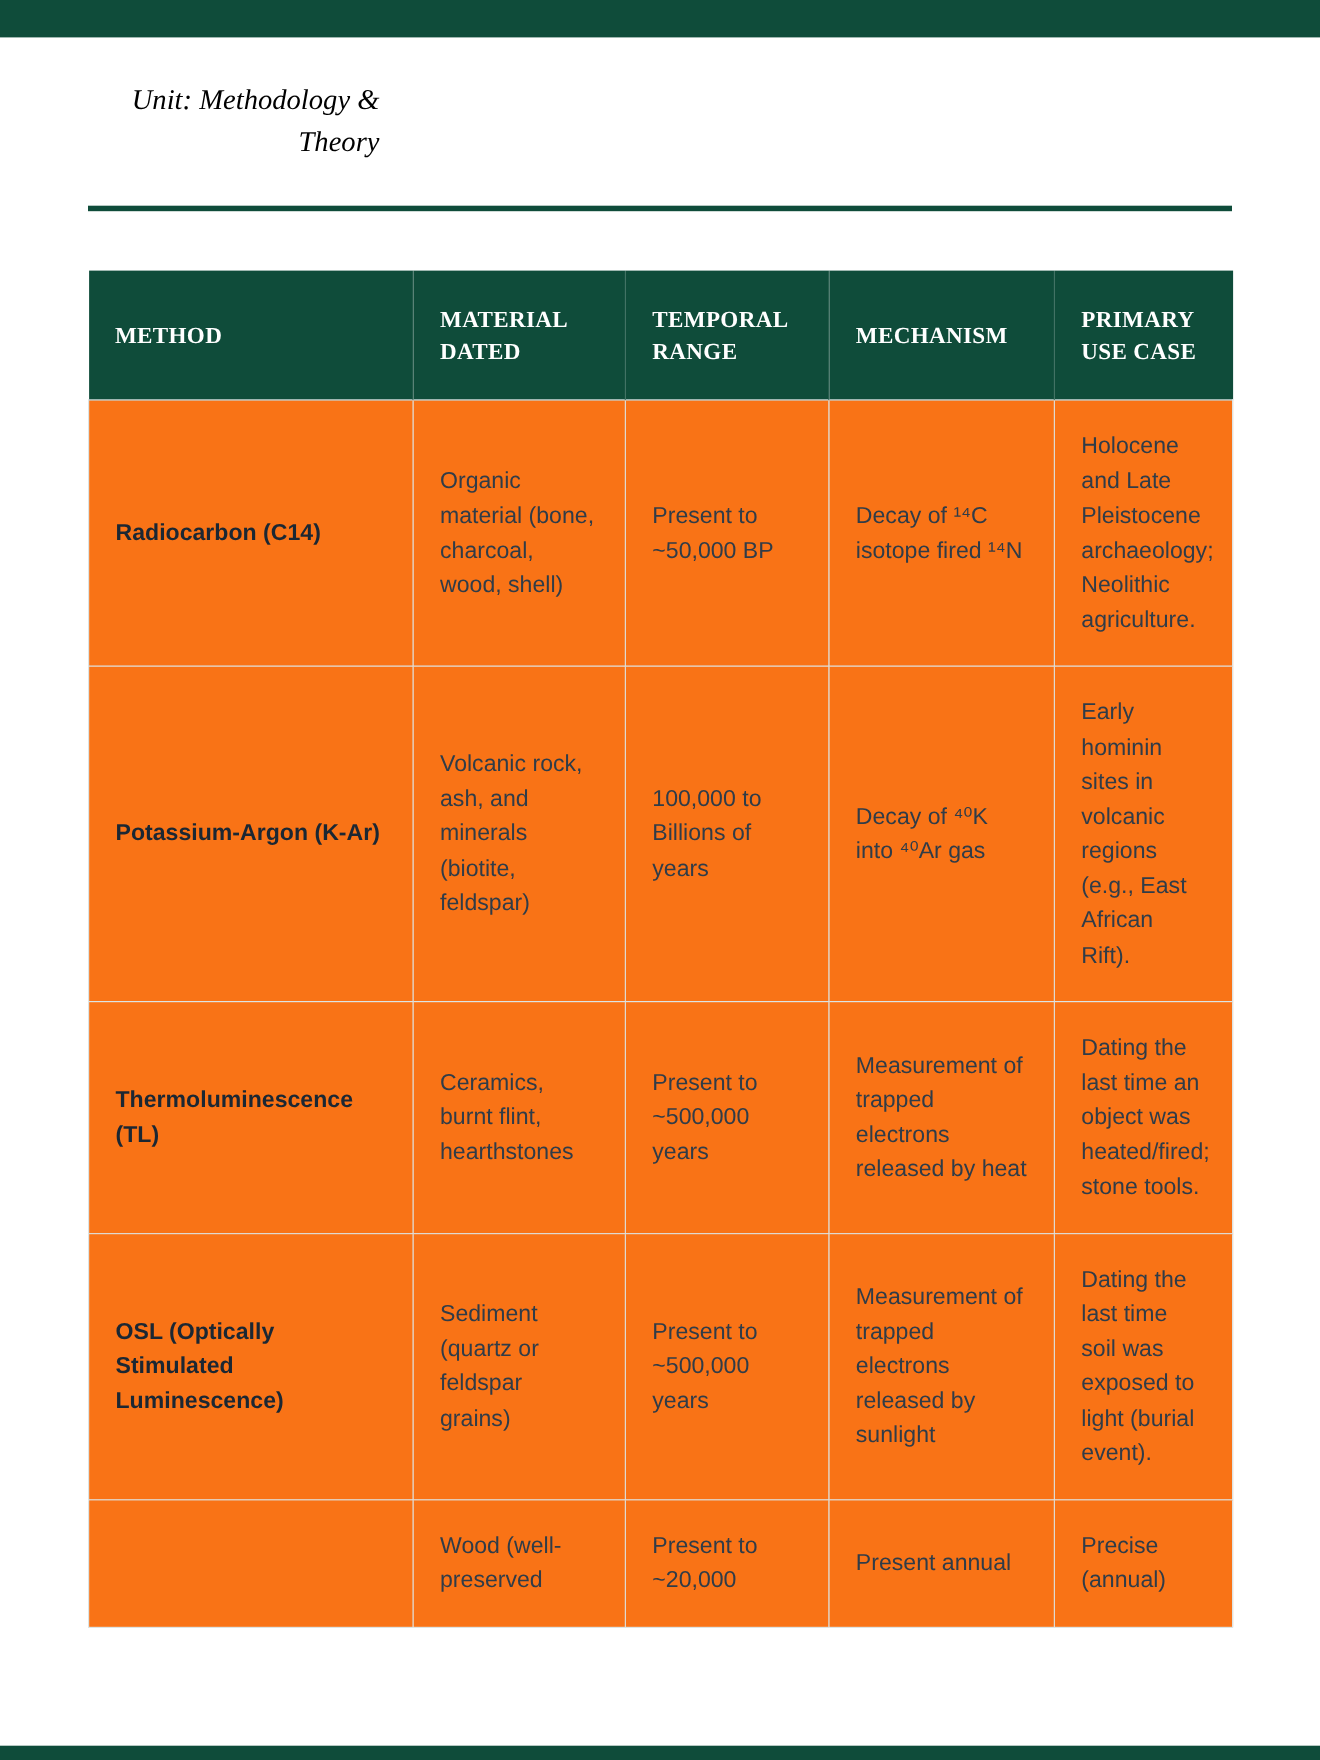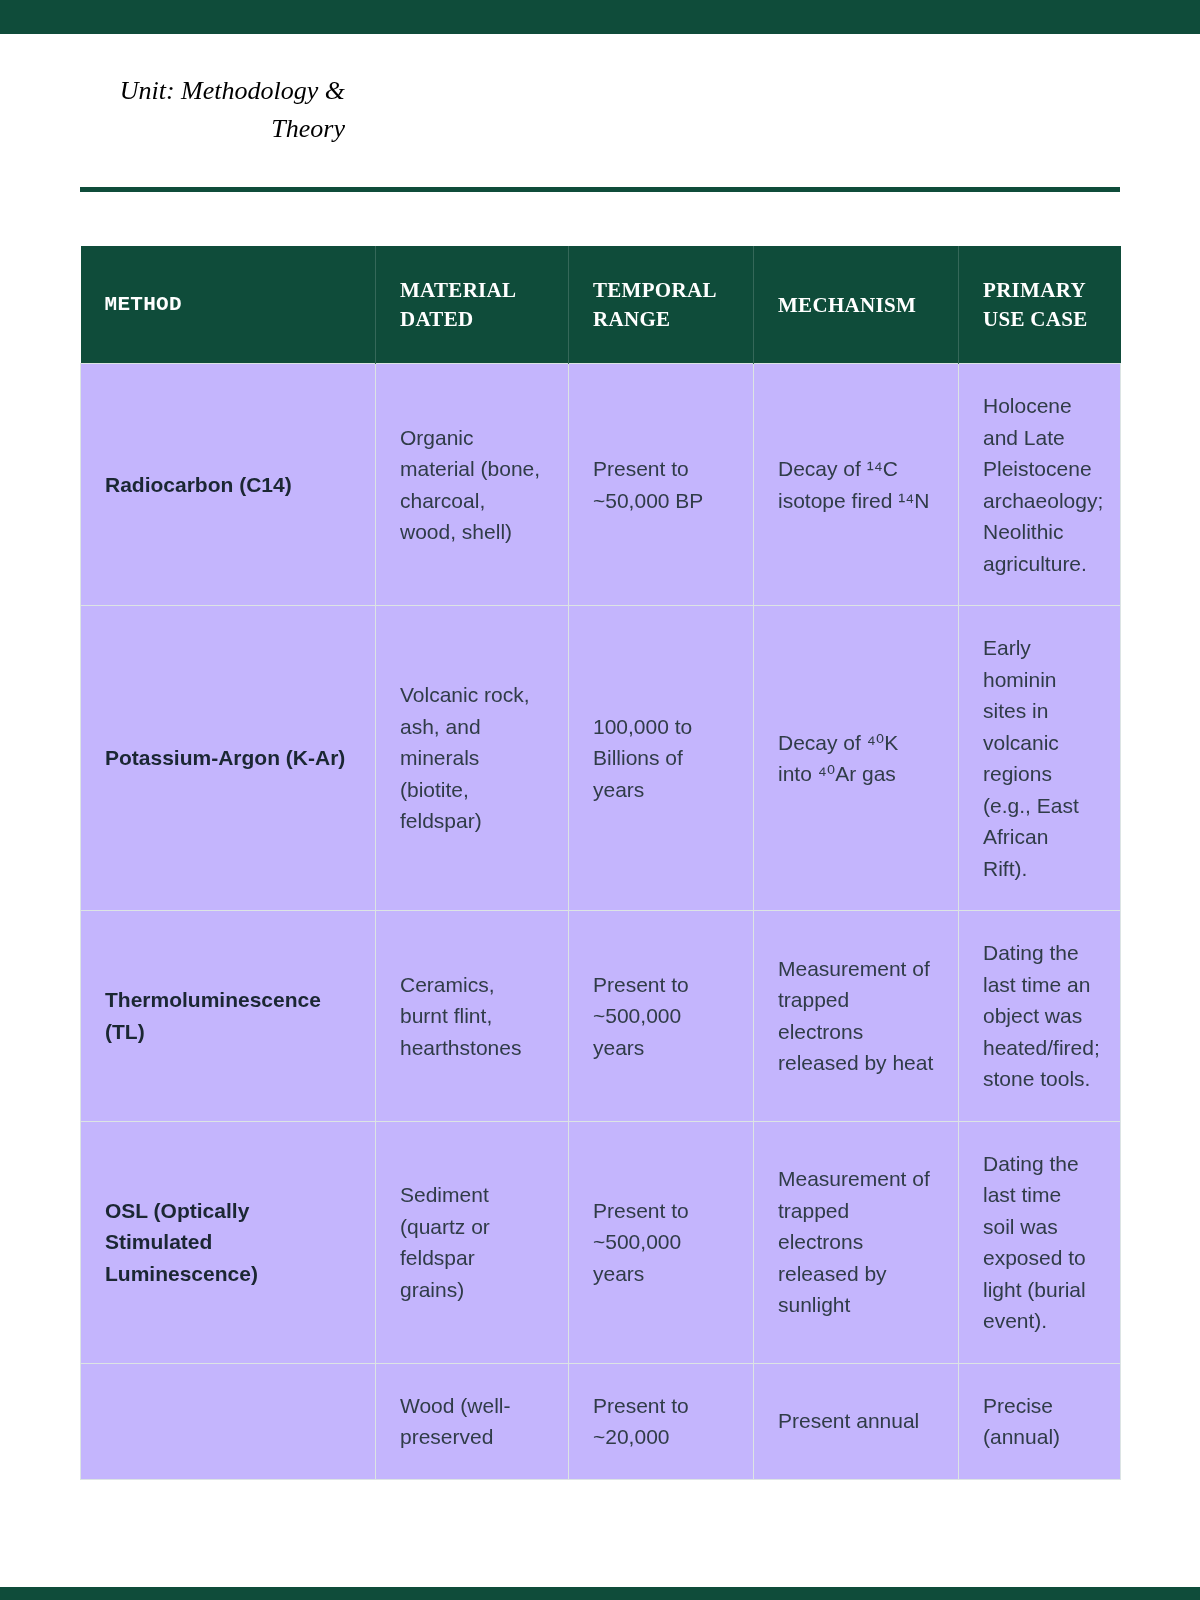--- a/index.html
+++ b/index.html
@@ -74,23 +74,23 @@
     font-family: "Liberation Serif", "DejaVu Serif", serif;
     font-weight: 700;
     font-size: 21px;
     letter-spacing: 0.3px;
     text-align: left;
     vertical-align: middle;
     line-height: 1.35;
     padding: 30px 24px;
     border-left: 1px solid rgba(255,255,255,0.16);
   }
-  th:first-child { border-left: none; font-family: Liberation Mono, monospace; }
+  th:first-child { border-left: none; }
   td {
-    background: #c4b5fd;
+    background: #f97316;
     border: 1px solid #dce4e4;
     font-size: 21px;
     line-height: 1.5;
     color: #303c48;
     vertical-align: middle;
     padding: 26px 24px;
   }
   td.method-cell {
     font-weight: 700;
     color: #1b2733;

